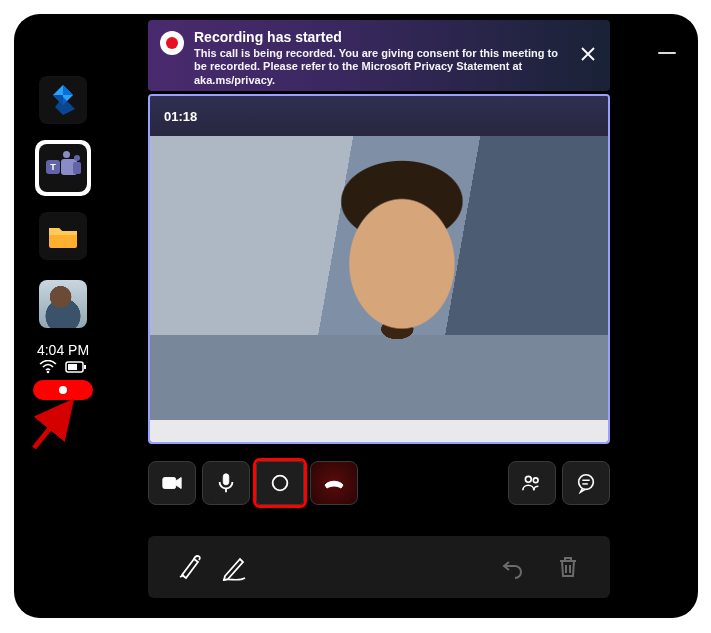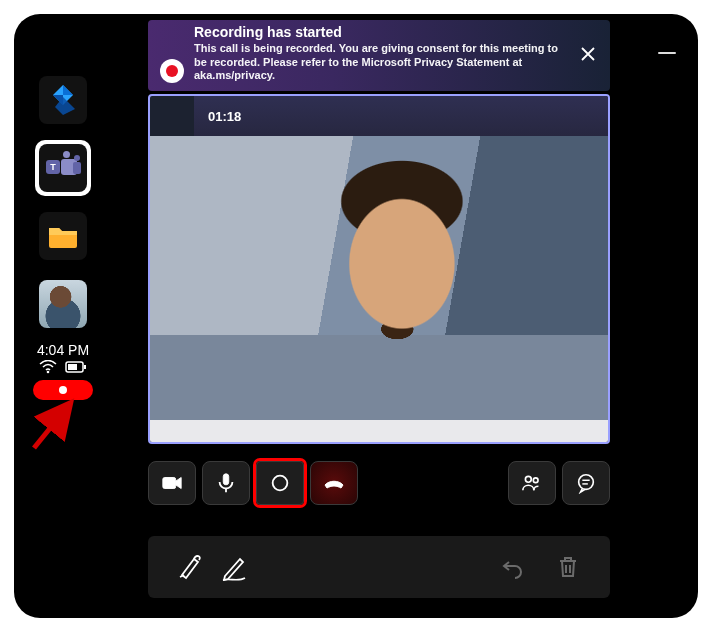--- a/index.html
+++ b/index.html
@@ -79,21 +79,21 @@
   }
 
   
   .notif {
     position:absolute;
     left:134px; top:6px;
     width:462px; height:71px;
     background: linear-gradient(90deg,#4a2a6f 0%, #3a2860 40%, #192236 100%);
     border-radius:4px;
     padding:9px 40px 8px 12px;
-    display:flex; align-items:flex-end; gap:10px;
+    display:flex; align-items:flex-start; gap:10px;
   }
   .rec-badge {
     width:24px; height:24px; border-radius:50%;
     background:#fff; display:flex; align-items:center; justify-content:center;
     flex:0 0 24px; margin-top:2px;
   }
   .rec-badge::after {
     content:""; width:12px; height:12px; border-radius:50%; background:#e81123;
   }
   .notif-text { color:#fff; line-height:1.25; }
@@ -117,21 +117,20 @@
 
   
   .video {
     position:absolute;
     left:134px; top:80px;
     width:462px; height:350px;
     border:2px solid #9aa0ff;
     border-radius:4px;
     overflow:hidden;
     background:#1c2230;
-    padding-left:44px;
   }
   .video-header {
     height:40px;
     background:linear-gradient(#2f2f52,#272740);
     display:flex; align-items:center; padding:0 14px;
     color:#fff; font-size:13px; font-weight:600;
   }
   .video-body {
     position:absolute; left:0; right:0; top:40px; bottom:22px;
     background:

